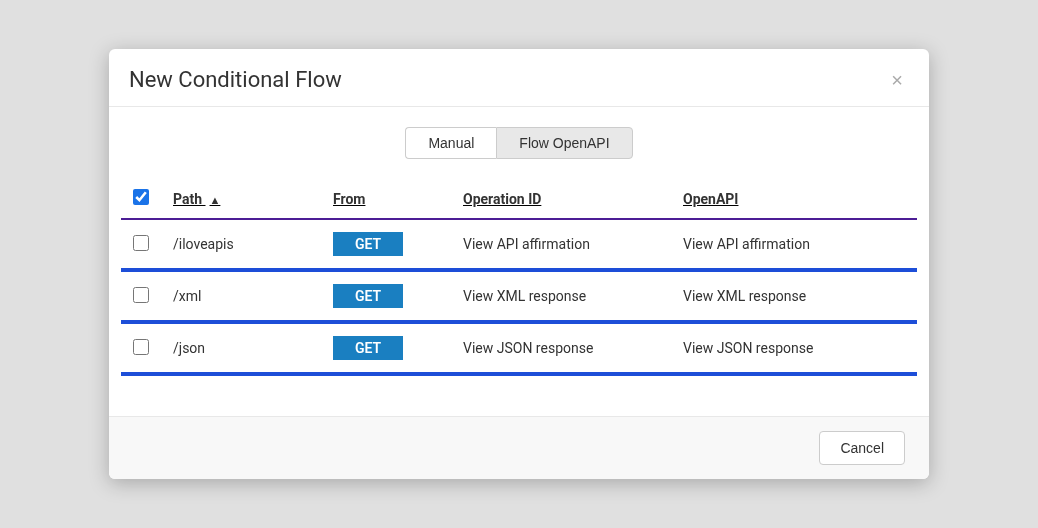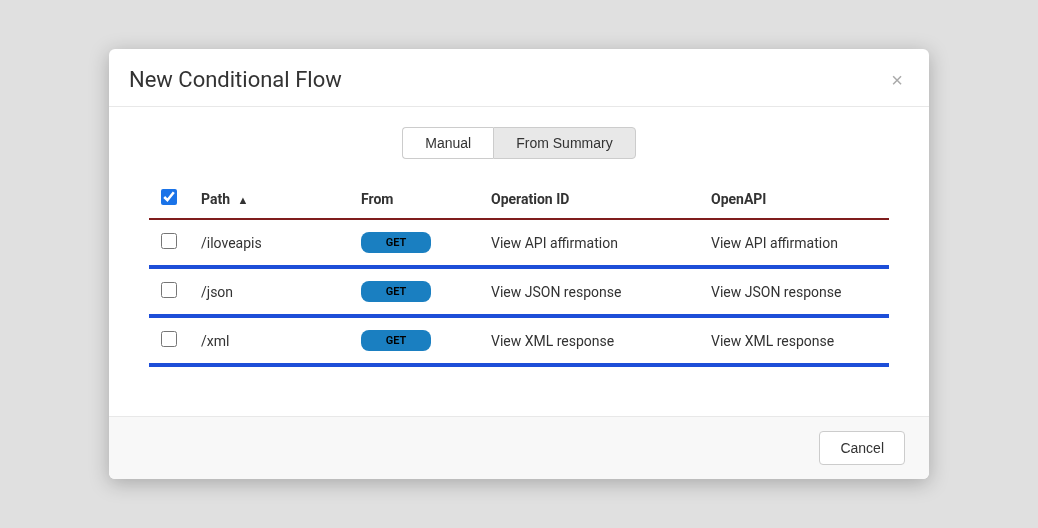--- a/index.html
+++ b/index.html
@@ -37,21 +37,21 @@
     .close-btn {
       font-size: 20px;
       color: #aaa;
       cursor: pointer;
       background: none;
       border: none;
       line-height: 1;
       padding: 2px 6px;
     }
     .dialog-body {
-      padding: 20px 40px;
+      padding: 20px 12px;
       flex: 1;
     }
     .tab-bar {
       display: flex;
       justify-content: center;
       margin-bottom: 20px;
     }
     .tab-btn {
       padding: 7px 22px;
       font-size: 14px;
@@ -70,21 +70,22 @@
     .tab-btn.active {
       background: #e8e8e8;
       font-weight: 500;
     }
     table {
       width: 100%;
       border-collapse: collapse;
       font-size: 14px;
     }
     thead tr {
-      border-bottom: 2px solid #7f1d1d;
+      border-bottom: 2px solid #4c1d95;
+      text-decoration: underline;
     }
     th {
       text-align: left;
       padding: 10px 12px;
       font-weight: 700;
       color: #333;
       font-size: 14px;
     }
     th.check-col { width: 40px; }
     th.path-col { width: 160px; }
@@ -103,24 +104,24 @@
     td.check-col { width: 40px; }
     input[type="checkbox"] {
       width: 16px;
       height: 16px;
       cursor: pointer;
       accent-color: #1a73e8;
     }
     .verb-badge {
       display: inline-block;
       padding: 4px 18px;
-      border-radius: 8px;
-      font-size: 11px;
+      border-radius: 0;
+      font-size: 14px;
       font-weight: 600;
-      color: #000000;
+      color: #ffffff;
       text-align: center;
       min-width: 70px;
     }
     .verb-get { background: #1a7fc1; }
     .dialog-footer {
       padding: 14px 24px;
       display: flex;
       justify-content: flex-end;
       gap: 26px;
       border-top: 1px solid #e8e8e8;
@@ -152,21 +153,21 @@
 
 <div class="dialog">
   <div class="dialog-header">
     <span class="dialog-title">New Conditional Flow</span>
     <button class="close-btn">×</button>
   </div>
 
   <div class="dialog-body">
     <div class="tab-bar">
       <button class="tab-btn">Manual</button>
-      <button class="tab-btn active">From Summary</button>
+      <button class="tab-btn active">Flow OpenAPI</button>
     </div>
 
     <table>
       <thead>
         <tr>
           <th class="check-col">
             <input type="checkbox" checked="" style="">
           </th>
           <th class="path-col">
             Path <span class="sort-indicator">▲</span>
@@ -185,37 +186,37 @@
           <td>
             <span class="verb-badge verb-get">GET</span>
           </td>
           <td>View API affirmation</td>
           <td>View API affirmation</td>
         </tr>
         <tr>
           <td class="check-col">
             <input type="checkbox" style="">
           </td>
+          <td>/xml</td>
+          <td>
+            <span class="verb-badge verb-get">GET</span>
+          </td>
+          <td>View XML response</td>
+          <td>View XML response</td>
+        </tr>
+        <tr>
+          <td class="check-col">
+            <input type="checkbox" style="">
+          </td>
           <td>/json</td>
           <td>
             <span class="verb-badge verb-get">GET</span>
           </td>
           <td>View JSON response</td>
           <td>View JSON response</td>
-        </tr>
-        <tr>
-          <td class="check-col">
-            <input type="checkbox" style="">
-          </td>
-          <td>/xml</td>
-          <td>
-            <span class="verb-badge verb-get">GET</span>
-          </td>
-          <td>View XML response</td>
-          <td>View XML response</td>
         </tr>
       </tbody>
     </table>
   </div>
 
   <div class="dialog-footer">
     <button class="btn-cancel">Cancel</button>
   </div>
 </div>
 

